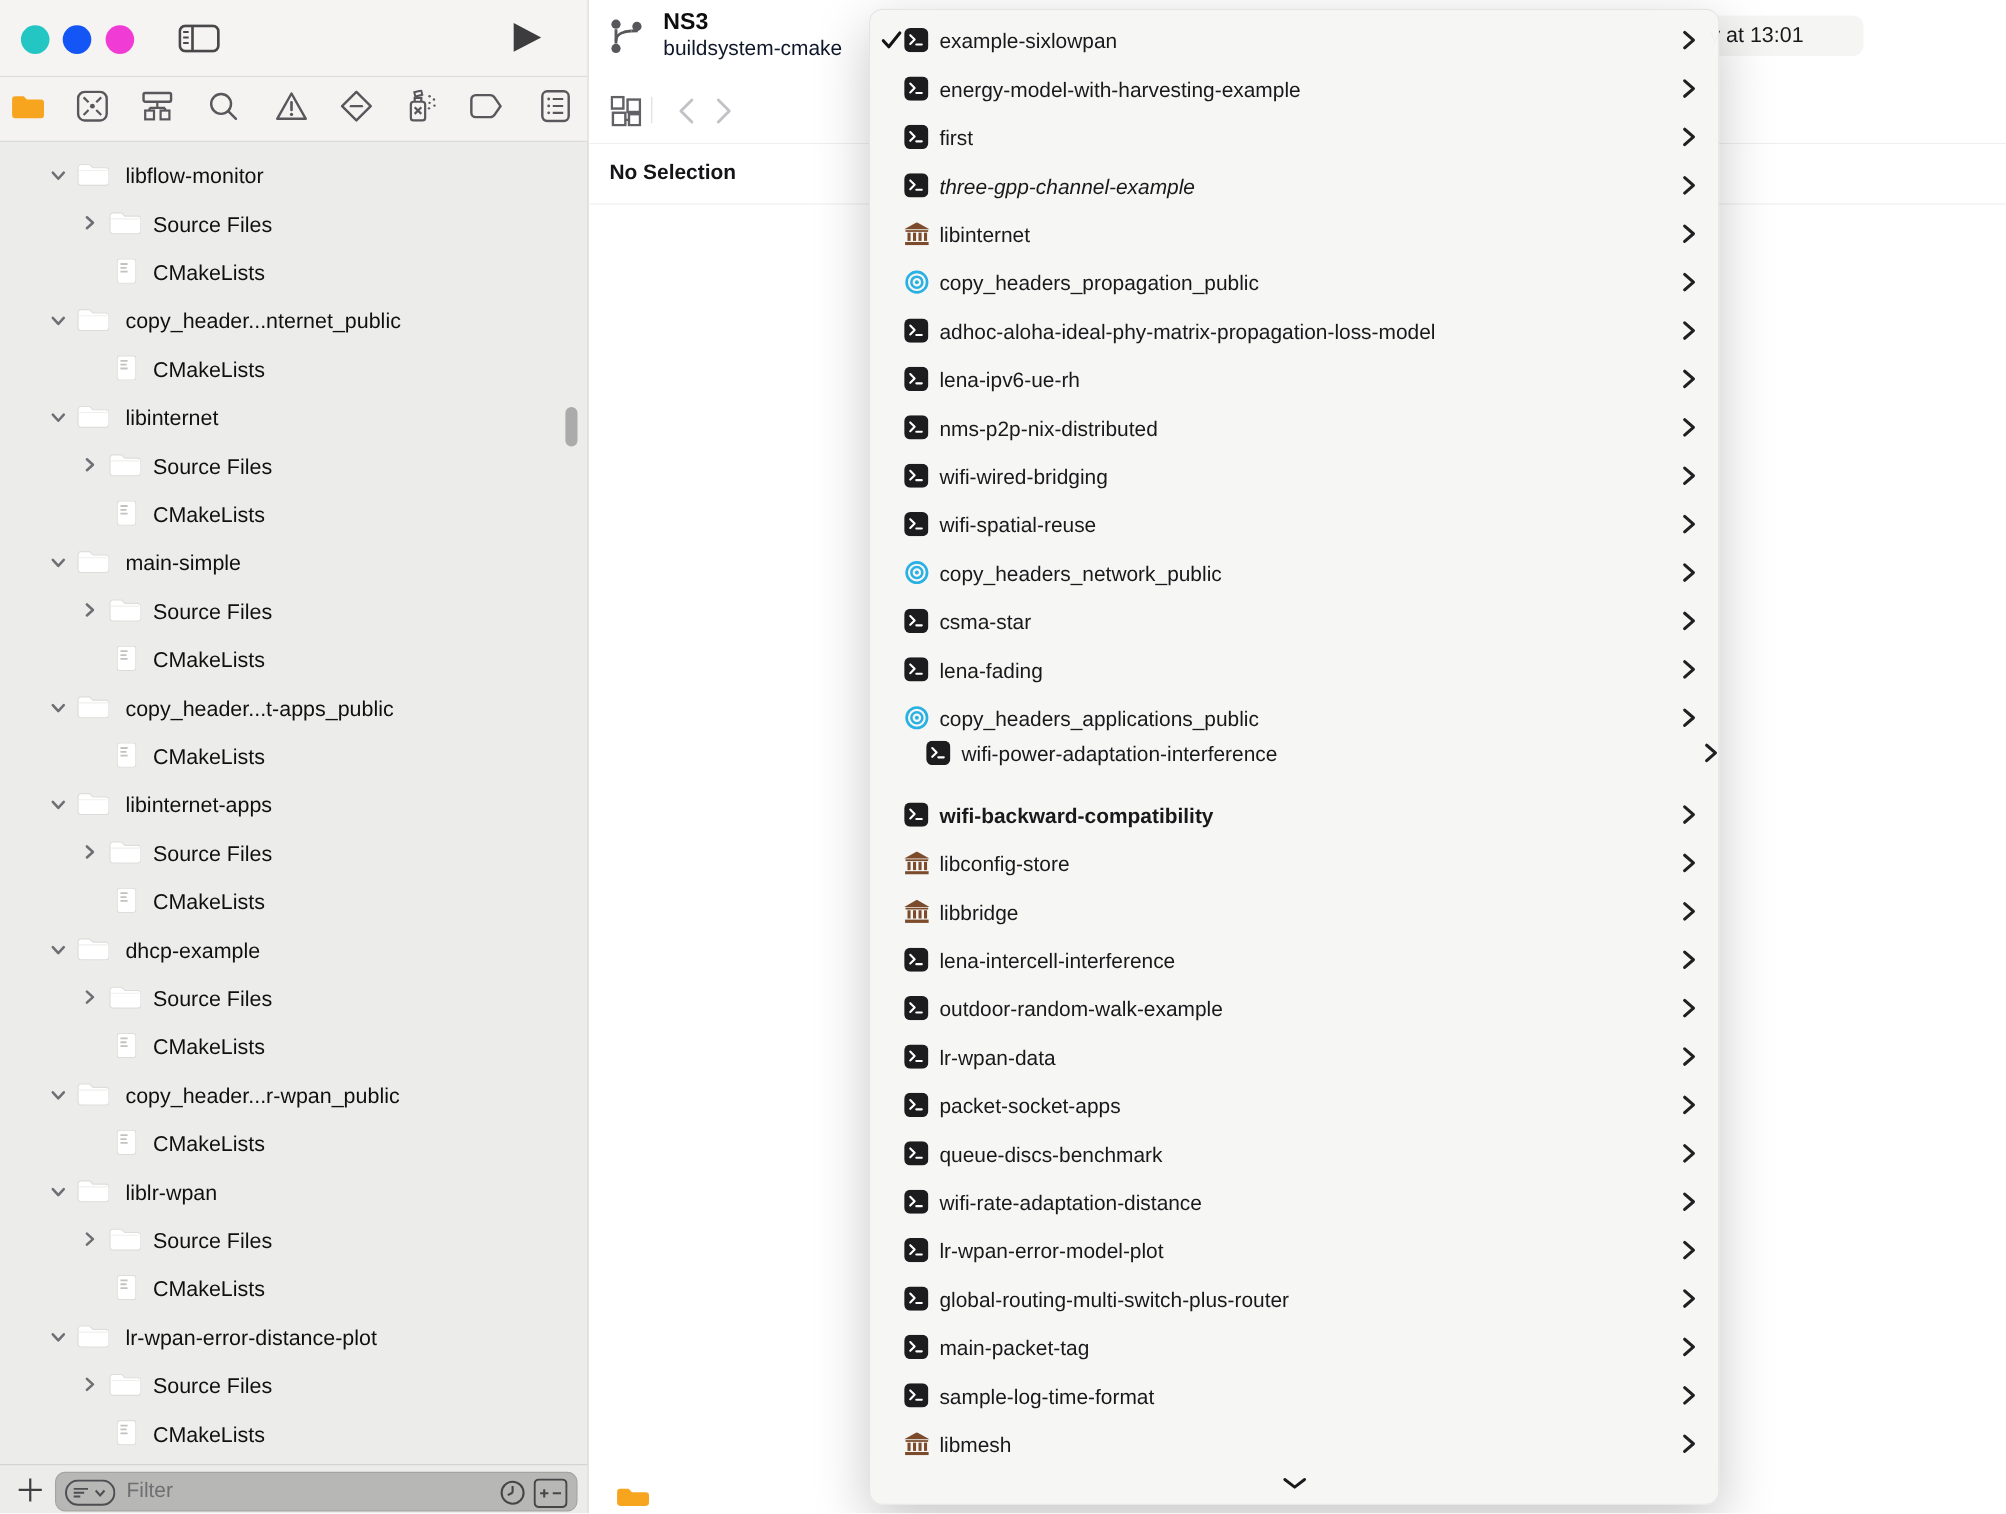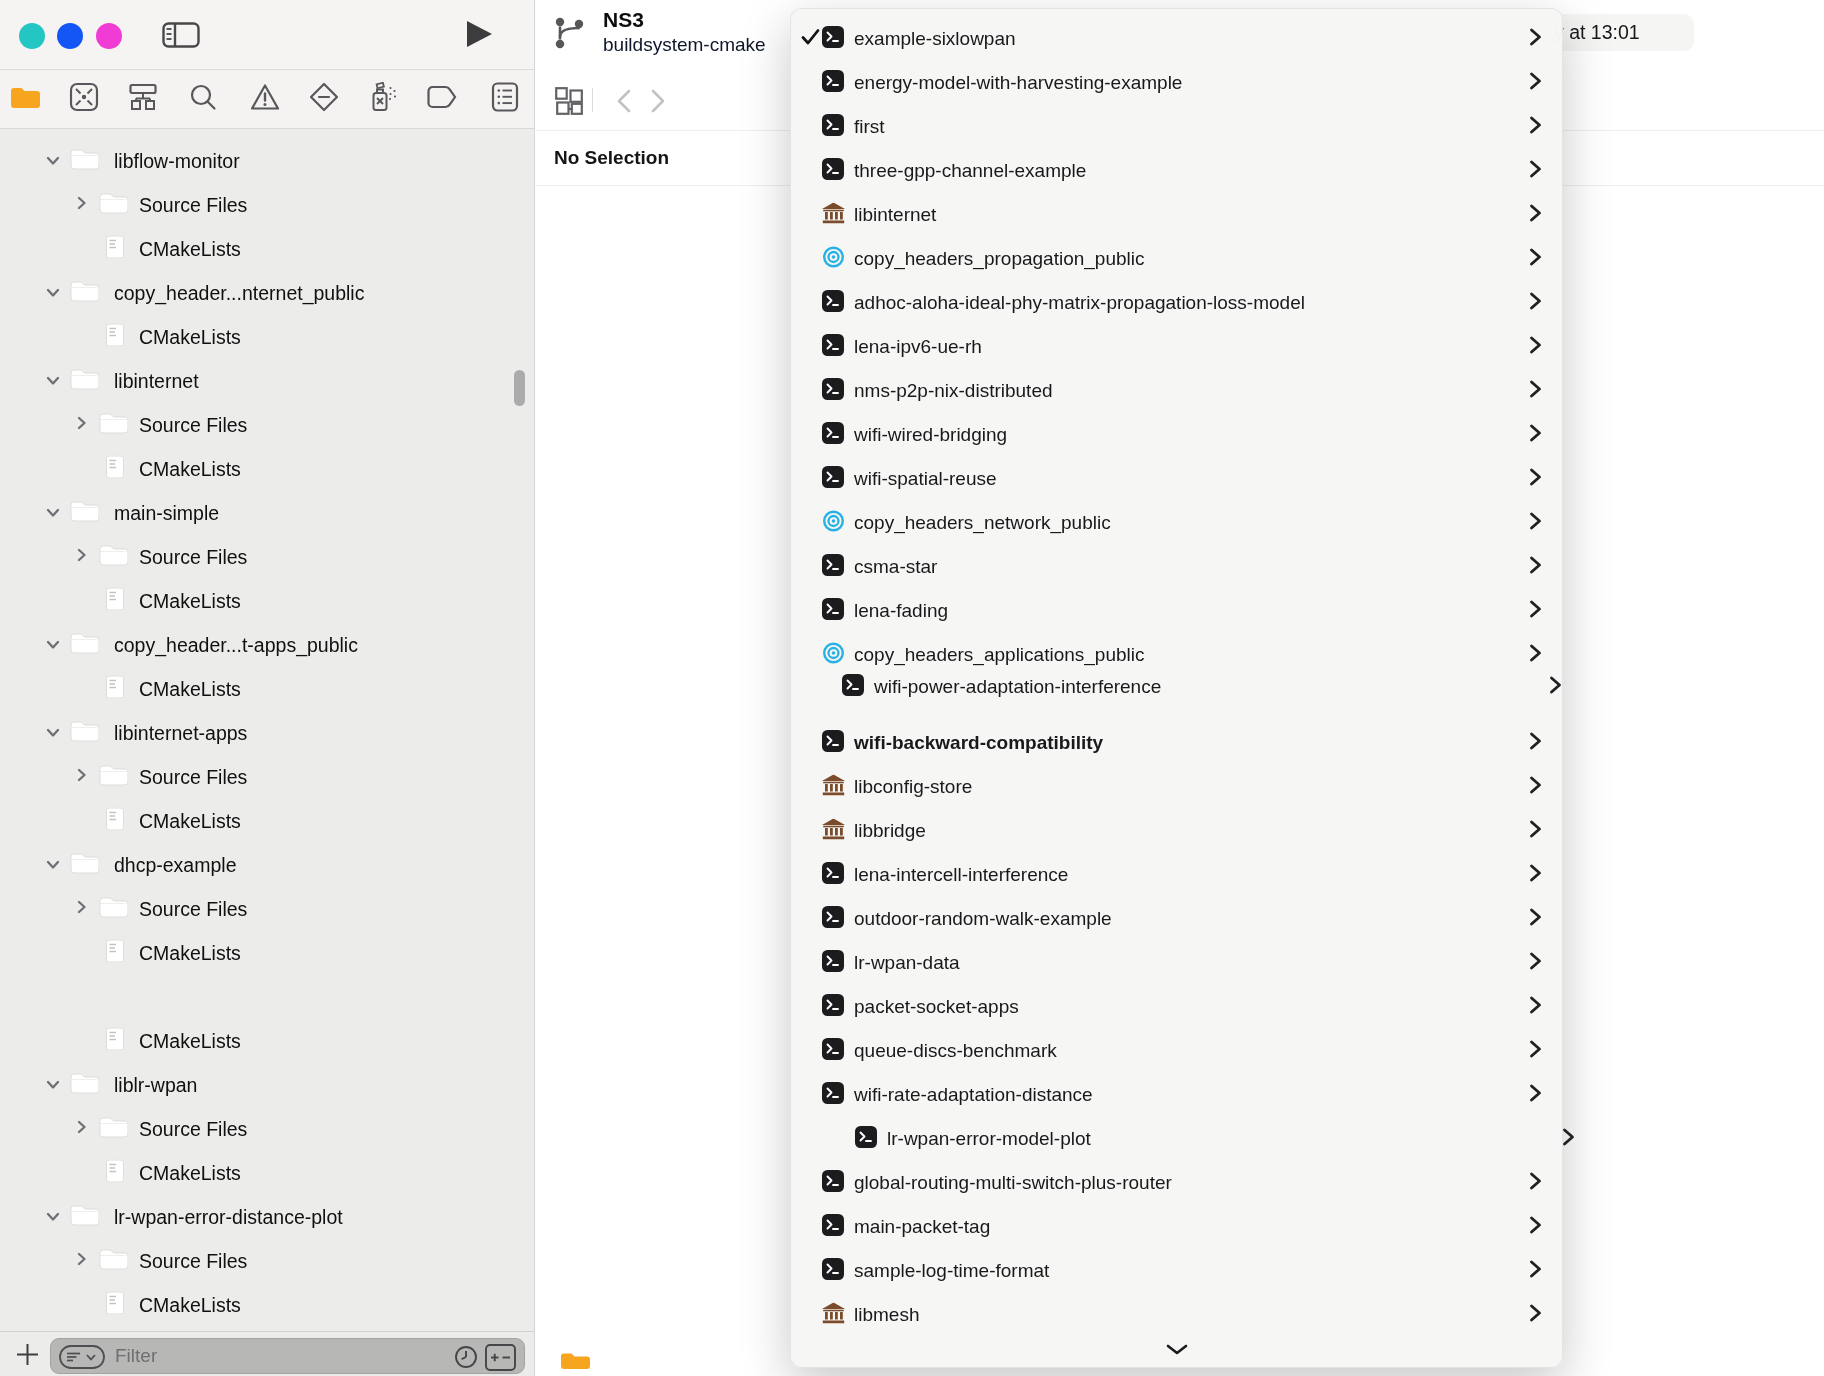--- a/index.html
+++ b/index.html
@@ -317,20 +317,30 @@
           <span class="tlabel">Source Files</span>
         </div>
         <div class="trow l2 doc" style="top: 801px;">
           <span class="ticon"><svg width="18" height="23" viewBox="0 0 18 23">
               <rect x="0.5" y="0.5" width="17" height="22" rx="2.5" fill="#FFFFFF" stroke="#DEDDDB"></rect>
               <line x1="3.5" y1="5" x2="10" y2="5" stroke="#C3C2C0" stroke-width="1.6"></line>
               <line x1="3.5" y1="8.5" x2="9" y2="8.5" stroke="#C3C2C0" stroke-width="1.6"></line>
               <line x1="3.5" y1="12" x2="10" y2="12" stroke="#C3C2C0" stroke-width="1.6"></line>
             </svg></span>
           <span class="tlabel">CMakeLists</span>
+        </div>
+        <div class="trow l1" style="top: 845px;">
+          <span class="disc"><svg width="14" height="10" viewBox="0 0 14 10" fill="none">
+              <polyline points="2,2 7,7.5 12,2" stroke="#6E6E74" stroke-width="2.3" stroke-linecap="round" stroke-linejoin="round"></polyline>
+            </svg></span>
+          <span class="ticon"><svg width="29" height="22" viewBox="0 0 29 22">
+              <path d="M1,5 a3,3 0 0 1 3,-3 h7.5 l3,3 h11.5 a3,3 0 0 1 3,3 v10 a3,3 0 0 1 -3,3 h-22 a3,3 0 0 1 -3,-3 z" fill="#FFFFFF" stroke="#DEDDDB" stroke-width="1"></path>
+              <path d="M1.5,7.5 h26" stroke="#F0EFED" stroke-width="1"></path>
+            </svg></span>
+          <span class="tlabel">copy_header...r-wpan_public</span>
         </div>
         <div class="trow l2 doc" style="top: 889px;">
           <span class="ticon"><svg width="18" height="23" viewBox="0 0 18 23">
               <rect x="0.5" y="0.5" width="17" height="22" rx="2.5" fill="#FFFFFF" stroke="#DEDDDB"></rect>
               <line x1="3.5" y1="5" x2="10" y2="5" stroke="#C3C2C0" stroke-width="1.6"></line>
               <line x1="3.5" y1="8.5" x2="9" y2="8.5" stroke="#C3C2C0" stroke-width="1.6"></line>
               <line x1="3.5" y1="12" x2="10" y2="12" stroke="#C3C2C0" stroke-width="1.6"></line>
             </svg></span>
           <span class="tlabel">CMakeLists</span>
         </div>
@@ -523,21 +533,21 @@
         <span class="micon"><svg width="22" height="22" viewBox="0 0 22 22">
             <rect width="22" height="22" rx="5.5" fill="#1C1C1F"></rect>
             <polyline points="5.5,6.5 9.5,10.5 5.5,14.5" stroke="#FFFFFF" stroke-width="1.9" fill="none" stroke-linecap="round" stroke-linejoin="round"></polyline>
             <line x1="11" y1="15" x2="16" y2="15" stroke="#FFFFFF" stroke-width="1.9" stroke-linecap="round"></line>
           </svg></span>
         <span class="mlabel">first</span>
         <span class="mchev"><svg width="13" height="19" viewBox="0 0 13 19" fill="none">
             <polyline points="2.5,2.5 10.5,9.5 2.5,16.5" stroke="#202022" stroke-width="2.8" stroke-linecap="round" stroke-linejoin="round"></polyline>
           </svg></span>
       </div>
-      <div class="mrow" style="top: 140px;">
+      <div class="mrow" style="top: 140px; font-style: italic;">
         <span class="micon"><svg width="22" height="22" viewBox="0 0 22 22">
             <rect width="22" height="22" rx="5.5" fill="#1C1C1F"></rect>
             <polyline points="5.5,6.5 9.5,10.5 5.5,14.5" stroke="#FFFFFF" stroke-width="1.9" fill="none" stroke-linecap="round" stroke-linejoin="round"></polyline>
             <line x1="11" y1="15" x2="16" y2="15" stroke="#FFFFFF" stroke-width="1.9" stroke-linecap="round"></line>
           </svg></span>
         <span class="mlabel">three-gpp-channel-example</span>
         <span class="mchev"><svg width="13" height="19" viewBox="0 0 13 19" fill="none">
             <polyline points="2.5,2.5 10.5,9.5 2.5,16.5" stroke="#202022" stroke-width="2.8" stroke-linecap="round" stroke-linejoin="round"></polyline>
           </svg></span>
       </div>
@@ -777,21 +787,21 @@
         <span class="micon"><svg width="22" height="22" viewBox="0 0 22 22">
             <rect width="22" height="22" rx="5.5" fill="#1C1C1F"></rect>
             <polyline points="5.5,6.5 9.5,10.5 5.5,14.5" stroke="#FFFFFF" stroke-width="1.9" fill="none" stroke-linecap="round" stroke-linejoin="round"></polyline>
             <line x1="11" y1="15" x2="16" y2="15" stroke="#FFFFFF" stroke-width="1.9" stroke-linecap="round"></line>
           </svg></span>
         <span class="mlabel">wifi-rate-adaptation-distance</span>
         <span class="mchev"><svg width="13" height="19" viewBox="0 0 13 19" fill="none">
             <polyline points="2.5,2.5 10.5,9.5 2.5,16.5" stroke="#202022" stroke-width="2.8" stroke-linecap="round" stroke-linejoin="round"></polyline>
           </svg></span>
       </div>
-      <div class="mrow" style="top: 1108px; margin-left: 33px;">
+      <div class="mrow" style="top: 1108px;">
         <span class="micon"><svg width="22" height="22" viewBox="0 0 22 22">
             <rect width="22" height="22" rx="5.5" fill="#1C1C1F"></rect>
             <polyline points="5.5,6.5 9.5,10.5 5.5,14.5" stroke="#FFFFFF" stroke-width="1.9" fill="none" stroke-linecap="round" stroke-linejoin="round"></polyline>
             <line x1="11" y1="15" x2="16" y2="15" stroke="#FFFFFF" stroke-width="1.9" stroke-linecap="round"></line>
           </svg></span>
         <span class="mlabel">lr-wpan-error-model-plot</span>
         <span class="mchev"><svg width="13" height="19" viewBox="0 0 13 19" fill="none">
             <polyline points="2.5,2.5 10.5,9.5 2.5,16.5" stroke="#202022" stroke-width="2.8" stroke-linecap="round" stroke-linejoin="round"></polyline>
           </svg></span>
       </div>

